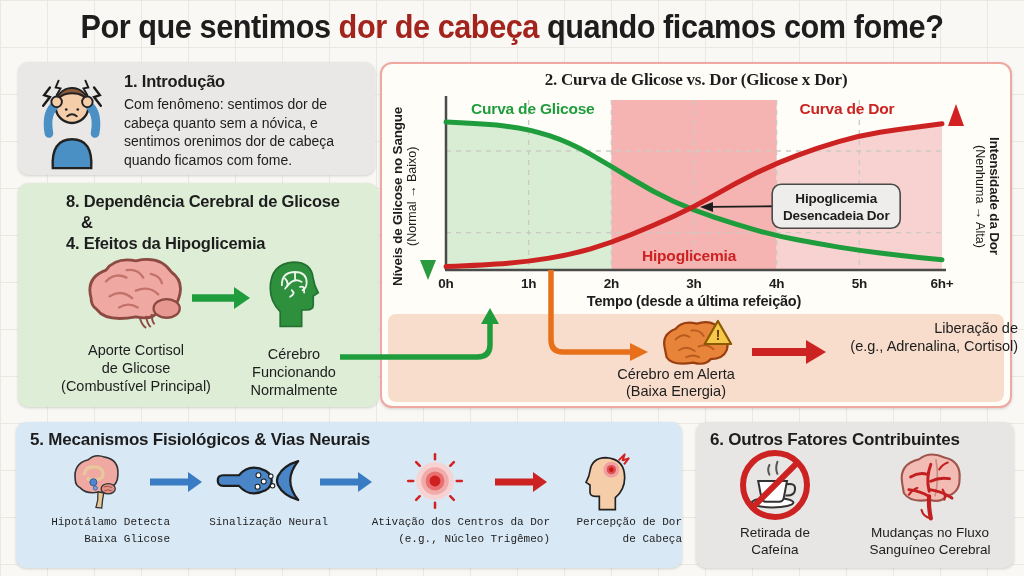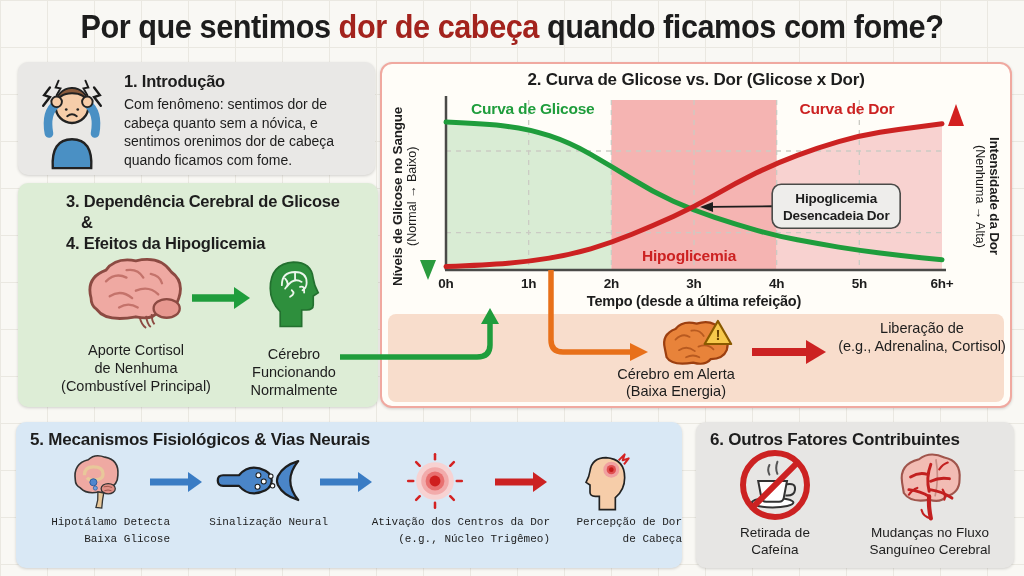--- a/index.html
+++ b/index.html
@@ -29,38 +29,38 @@
   
   #glucose-panel{left:18px;top:183px;width:360px;height:224px;background:#ddedd6;}
   #glucose-heading{position:absolute;left:48px;top:8px;line-height:21px;}
   #glucose-heading .amp{margin-left:15px;}
   .iconwrap{position:absolute;}
   .caption{position:absolute;text-align:center;font-size:14.5px;line-height:18px;}
   
   #chart-panel{left:380px;top:62px;width:632px;height:346px;background:#fffdf8;
                border:2px solid #f0a9a0;border-radius:12px;}
   #chart-title{position:absolute;top:6px;left:0;width:100%;text-align:center;
-               font-size:17px;font-weight:bold;letter-spacing:-.2px;}
+               font-size:17px;font-weight:bold;letter-spacing:-.2px;font-family:Liberation Serif, serif;}
   .vcol{writing-mode:vertical-rl;text-align:center;height:196px;}
   .vup{transform:rotate(180deg);}
   #ylab-left{position:absolute;left:8px;top:34px;display:flex;}
   #ylab-right{position:absolute;right:8px;top:34px;display:flex;}
   .ymain{font-weight:bold;font-size:13.5px;letter-spacing:-.2px;}
   .ysub{font-size:12.5px;}
   #plot-svg{position:absolute;left:56px;top:30px;overflow:visible;}
   #left-arrow{position:absolute;left:38px;top:38px;}
   #right-arrow{position:absolute;left:566px;top:38px;}
   
   #alert-strip{position:absolute;left:6px;right:6px;top:250px;height:88px;
                background:#f8ddcc;border-radius:8px;}
   #alert-brain{position:absolute;left:268px;top:2px;}
   #alert-label{position:absolute;left:208px;top:52px;width:160px;text-align:center;
                font-size:14.5px;line-height:17px;}
   #strip-red-arrow{position:absolute;left:362px;top:22px;}
-  #hormone-label{position:absolute;left:438px;top:6px;width:192px;text-align:center;
+  #hormone-label{position:absolute;left:438px;top:6px;width:192px;text-align:right;
                  font-size:14.5px;line-height:17.5px;}
   
   #mech-panel{left:16px;top:422px;width:666px;height:146px;background:#d9e8f5;}
   #mech-heading{position:absolute;left:14px;top:8px;font-size:17px;}
   .step{position:absolute;top:30px;text-align:right;font-size:11px;line-height:17px;font-family:Liberation Mono, monospace;}
   .step .ic{height:58px;display:flex;align-items:center;justify-content:center;margin-bottom:4px;}
   .flow-arrow{position:absolute;top:48px;}
   .arrow-blue line{stroke:var(--blue);} .arrow-blue polygon{fill:var(--blue);}
   .arrow-red line{stroke:var(--red);} .arrow-red polygon{fill:var(--red);}
   .arrow-green line{stroke:var(--green);} .arrow-green polygon{fill:var(--green);}
@@ -94,33 +94,33 @@
     <path d="M69,62 Q73,40 61,31" stroke="#4a90c4" stroke-width="9" fill="none" stroke-linecap="round"></path>
     <circle cx="29" cy="29" r="5.5" fill="#f6cda9" stroke="#222" stroke-width="2"></circle>
     <circle cx="61" cy="29" r="5.5" fill="#f6cda9" stroke="#222" stroke-width="2"></circle>
   </svg>
   <div class="heading" id="intro-heading">1. Introdução</div>
   <div id="intro-body">Com fenômeno: sentimos dor de cabeça quanto sem a nóvica, e sentimos orenimos dor de cabeça quando ficamos com fome.</div>
 </div>
 
 <div class="panel" id="glucose-panel">
   <div class="heading" id="glucose-heading">
-    <div>3. Dependência Cerebral de Glicose</div>
+    <div>8. Dependência Cerebral de Glicose</div>
     <div class="amp">&amp;</div>
     <div>4. Efeitos da Hipoglicemia</div>
   </div>
   <svg class="iconwrap" style="left:60px;top:66px" width="112" height="88" viewBox="0 0 120 85">
     <path d="M14,48 Q8,26 30,18 Q40,4 62,8 Q88,2 100,20 Q114,30 108,48 Q104,62 86,62 Q80,72 62,68 Q30,74 20,60 Q14,56 14,48 Z" fill="#efa9a2" stroke="#8c4a42" stroke-width="3"></path>
     <ellipse cx="95" cy="59" rx="14" ry="10" fill="#e79890" stroke="#8c4a42" stroke-width="2.5"></ellipse>
     <path d="M66,68 q2,9 7,12 M73,67 q1,9 5,12 M79,65 q0,8 3,11" stroke="#8c4a42" stroke-width="2" fill="none"></path>
     <path d="M30,30 q10,-10 22,-4 M52,18 q12,-2 18,8 M34,46 q12,-8 24,2 M62,40 q14,-6 24,4 M44,58 q10,-6 20,0 M78,22 q10,2 12,10" stroke="#c4736b" stroke-width="2.5" fill="none" stroke-linecap="round"></path>
   </svg>
   <div class="caption" style="left:32px;top:158px;width:172px">
     <div>Aporte Cortisol</div>
-    <div>de Nenhuma</div>
+    <div>de Glicose</div>
     <div>(Combustível Principal)</div>
   </div>
   <svg class="iconwrap arrow-green" style="left:172px;top:102px" width="62" height="26" viewBox="0 0 62 26">
     <line x1="2" y1="13" x2="44" y2="13" stroke-width="7.5"></line>
       <polygon points="44,2 60,13 44,24"></polygon>
   </svg>
   <svg class="iconwrap" style="left:244px;top:62px" width="62" height="92" viewBox="0 0 75 90">
     <path d="M22,88 V70 Q10,58 10,42 Q10,12 38,10 Q60,10 62,30 Q63,38 68,47 L62,51 V62 Q62,68 54,68 H48 V88 Z" fill="#2e8f3d" stroke="#23702f" stroke-width="2"></path>
     <path d="M24,38 q0,-16 16,-16 q14,0 14,13 q0,6 -5,9 M30,40 q8,-12 18,-6 M28,30 q6,6 0,12 M40,22 v10 M46,40 q6,-2 5,7 M36,44 q5,4 -2,8" stroke="#ecf6ec" stroke-width="2.2" fill="none" stroke-linecap="round"></path>
   </svg>

